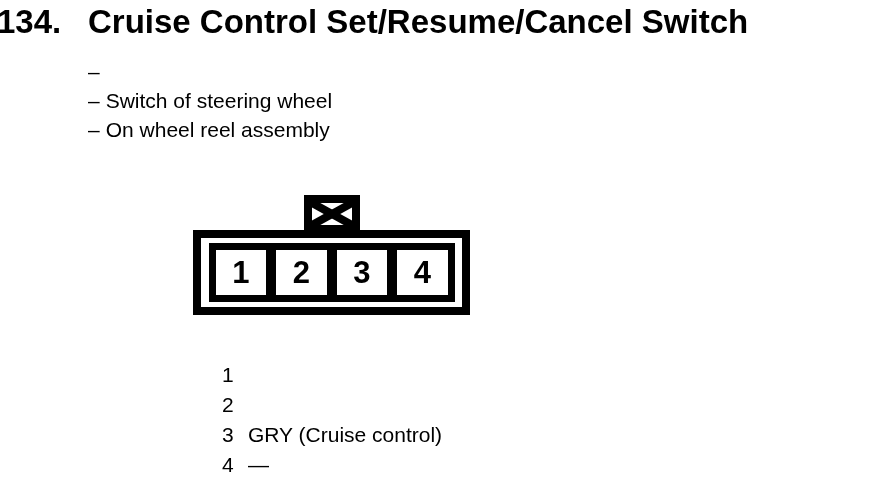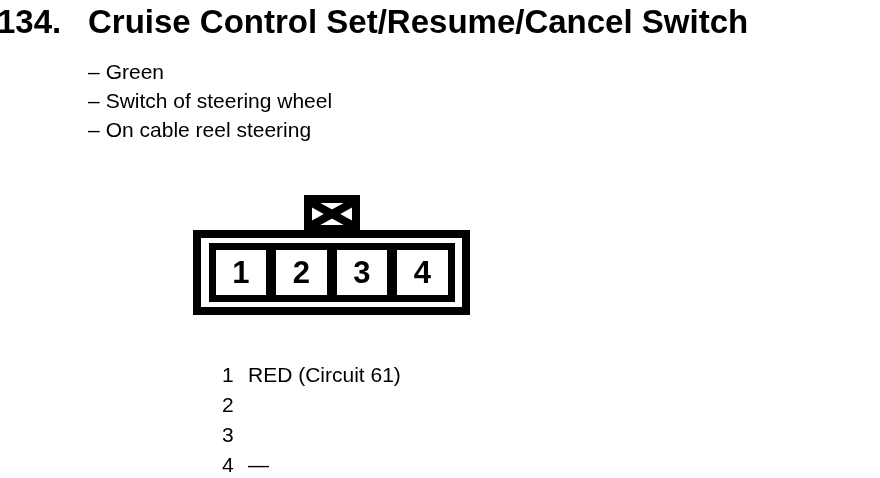--- a/index.html
+++ b/index.html
@@ -67,29 +67,28 @@
 
 <div>
 
   <h1 class="title">
     <span class="title-num">134.</span><span>Cruise Control Set/Resume/Cancel Switch</span>
   </h1>
 
   <div class="notes">
     <div class="note-row">
       <span class="note-dash">–</span>
-      <span>Green</span>
     </div>
     <div class="note-row">
       <span class="note-dash">–</span>
       <span>Switch of steering wheel</span>
     </div>
     <div class="note-row">
       <span class="note-dash">–</span>
-      <span>On cable reel steering</span>
+      <span>On wheel reel assembly</span>
     </div>
   </div>
 
   <div class="connector">
     <div class="keyway">
       <svg viewBox="0 0 40 22" preserveAspectRatio="none">
         <line x1="0" y1="0" x2="40" y2="22" stroke="#000" stroke-width="8"></line>
         <line x1="40" y1="0" x2="0" y2="22" stroke="#000" stroke-width="8"></line>
       </svg>
     </div>
@@ -107,27 +106,27 @@
         <div class="cavity">
           <span>4</span>
         </div>
       </div>
     </div>
   </div>
 
   <div class="pinlist">
     <div class="pin-row">
       <span class="pin-num">1</span>
-      <span class="pin-label">RED (Circuit 61)</span>
     </div>
     <div class="pin-row">
       <span class="pin-num">2</span>
     </div>
     <div class="pin-row">
       <span class="pin-num">3</span>
+      <span class="pin-label">GRY (Cruise control)</span>
     </div>
     <div class="pin-row">
       <span class="pin-num">4</span>
       <span class="pin-label">—</span>
     </div>
   </div>
 
 </div>
 
 </body></html>

